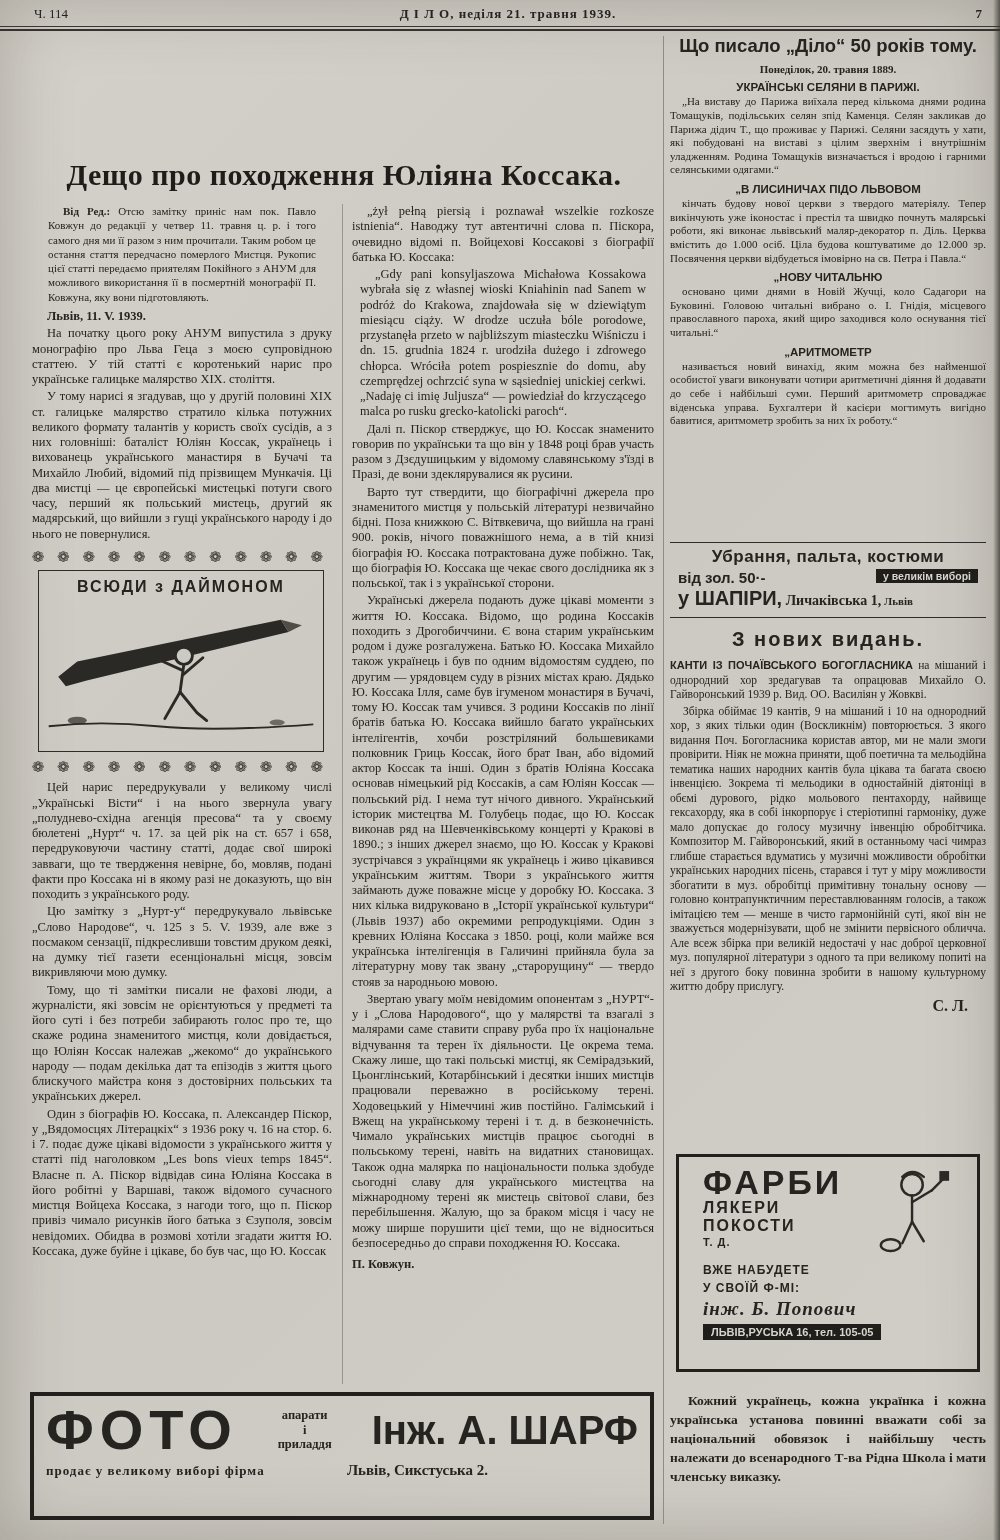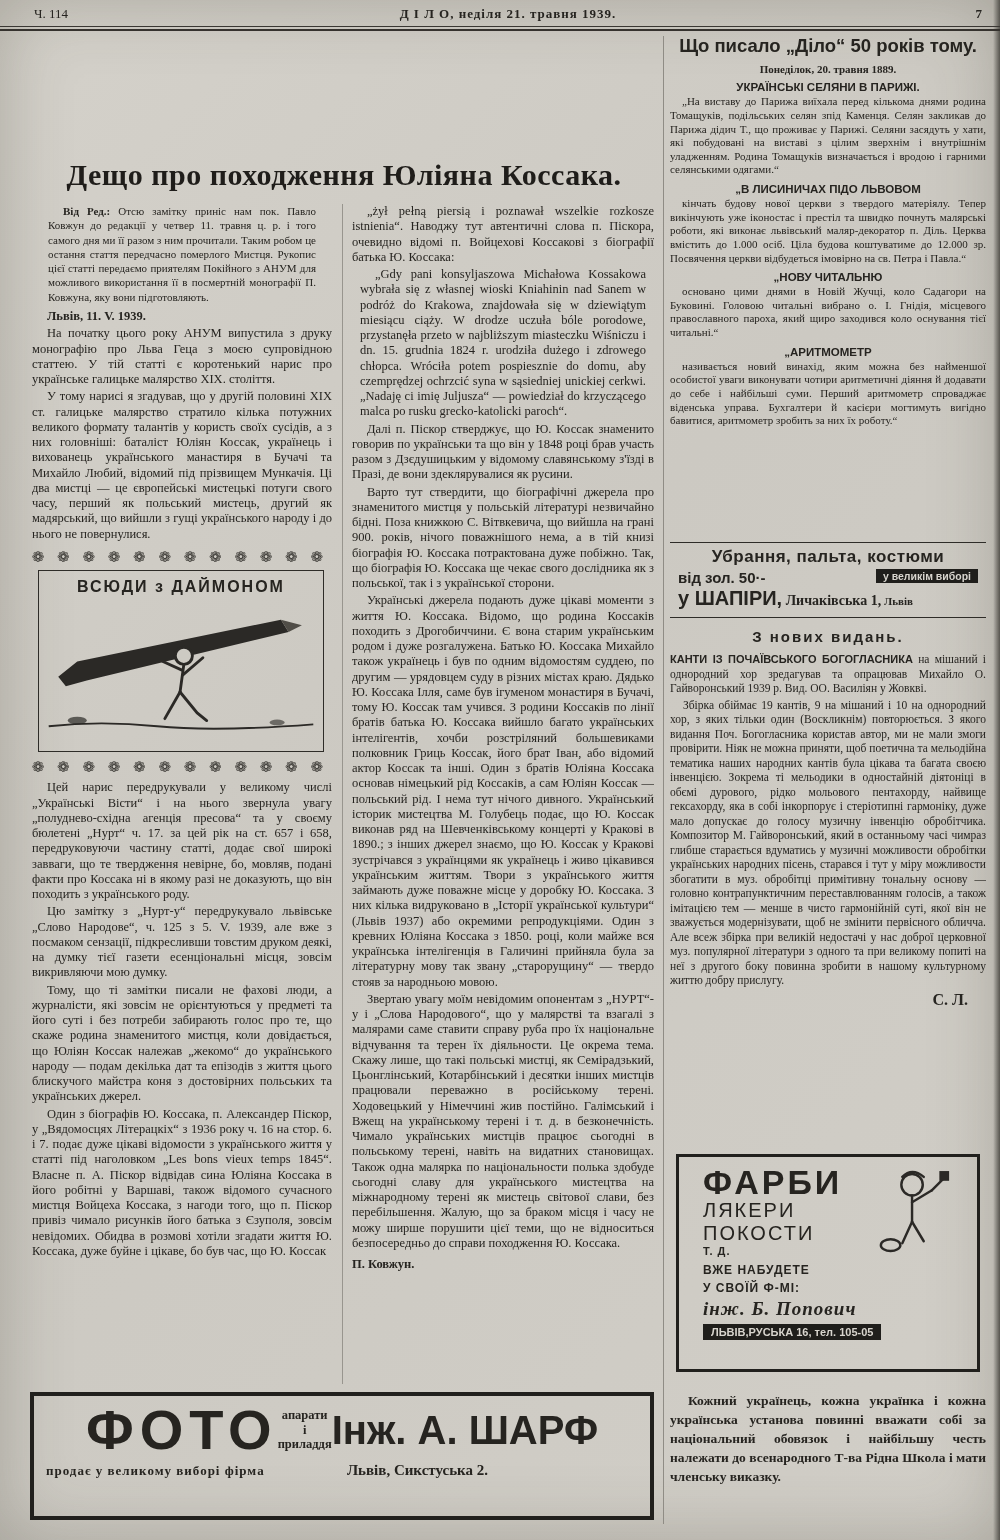--- a/index.html
+++ b/index.html
@@ -40,21 +40,21 @@
   .dateline{font-weight:bold;text-indent:42px;margin:5px 0 5px;text-align:left}
   .orn{text-align:center;font-family:"DejaVu Sans",sans-serif;font-size:15px;letter-spacing:4px;
        color:#33312d;margin:6px 0 4px;white-space:nowrap;overflow:hidden}
   .daimon{border:1px solid #2e2c28;margin:2px 8px 2px 6px;padding:6px 4px 0;height:182px;overflow:hidden}
   .daimon .cap{text-align:center;font-family:"Liberation Sans",sans-serif;font-weight:bold;
                font-size:16px;letter-spacing:2px}
   .sig{text-align:left;font-weight:bold;padding-right:22px;margin-top:6px}
   .quoteblock{padding:0 8px}
   
   .foto{position:absolute;left:0;top:1356px;width:624px;height:128px;border:4px solid #21201d;padding:6px 12px 4px}
-  .foto-top{display:flex;align-items:center;justify-content:center}
+  .foto-top{display:flex;align-items:center;justify-content:space-between}
   .foto-word{font-family:"Liberation Sans",sans-serif;font-weight:900;font-size:56px;letter-spacing:6px;line-height:1}
   .foto-items{font-size:12.5px;font-weight:bold;text-align:center;line-height:1.15;display:flex;flex-direction:column}
   .foto-name{font-family:"Liberation Sans",sans-serif;font-weight:900;font-size:40px;white-space:nowrap;line-height:1}
   .foto-bot{display:flex;justify-content:space-between;align-items:baseline;margin-top:4px}
   .foto-sub{font-size:13px;font-weight:bold;letter-spacing:1px}
   .foto-addr{font-size:15px;font-weight:bold;margin-right:150px}
   
   .right{position:absolute;left:670px;top:36px;width:316px;height:1492px}
   .fifty{position:absolute;top:0;left:0;width:100%;height:502px;overflow:hidden}
   .fifty .t{font-family:"Liberation Sans",sans-serif;font-weight:bold;font-size:18.5px;text-align:center;line-height:1.1;letter-spacing:0}
@@ -64,29 +64,29 @@
   .shapira{position:absolute;top:506px;left:0;width:100%;height:76px;border-top:1px solid #2e2c28;border-bottom:1px solid #2e2c28;padding:4px 4px 2px}
   .sh1{font-family:"Liberation Sans",sans-serif;font-weight:bold;font-size:17px;text-align:center;letter-spacing:.5px}
   .sh2{display:flex;justify-content:space-between;align-items:flex-start;margin-top:2px;padding:0 4px}
   .sh-price{font-weight:bold;font-size:15px;font-family:"Liberation Sans",sans-serif}
   .chip{background:#1f1e1b;color:#d8d5ce;font-family:"Liberation Sans",sans-serif;font-weight:bold;font-size:10.5px;padding:1px 7px}
   .sh3{margin-top:1px;padding:0 4px;white-space:nowrap}
   .sh-name{font-family:"Liberation Sans",sans-serif;font-weight:bold;font-size:20px}
   .sh-street{font-weight:bold;font-size:14px}
   .sh-city{font-size:11px;font-weight:bold}
   .editions{position:absolute;top:592px;left:0;width:100%;height:518px;overflow:hidden}
-  .ed-t{font-family:"Liberation Sans",sans-serif;font-weight:bold;font-size:15px;text-align:center;letter-spacing:2px;margin-bottom:7px}
+  .ed-t{font-family:"Liberation Sans",sans-serif;font-weight:bold;font-size:20px;text-align:center;letter-spacing:2px;margin-bottom:7px}
   .ed-lead{font-size:11.5px;line-height:1.26;text-align:justify}
   .ed-lead b{font-family:"Liberation Sans",sans-serif;font-size:11px}
   .ed-b{font-size:11.5px;line-height:1.26;text-align:justify;text-indent:13px;margin-top:2px}
   .ed-sig{text-align:right;font-weight:bold;padding-right:18px;margin-top:3px}
   .farby{position:absolute;top:1118px;left:6px;width:304px;height:218px;border:3px solid #21201d;padding:8px 24px;overflow:hidden}
   .farby-row{display:flex;justify-content:space-between}
   .farby-big{font-family:"Liberation Sans",sans-serif;font-weight:900;font-size:34px;letter-spacing:3px;line-height:1}
-  .farby-mid{font-family:"Liberation Sans",sans-serif;font-weight:400;font-size:20px;letter-spacing:2px;line-height:1.15}
+  .farby-mid{font-family:"Liberation Sans",sans-serif;font-weight:700;font-size:16px;letter-spacing:2px;line-height:1.15}
   .farby-sm{font-family:"Liberation Sans",sans-serif;font-weight:bold;font-size:11px;letter-spacing:1px}
   .farby-promo{font-family:"Liberation Sans",sans-serif;font-weight:bold;font-size:12px;margin-top:4px;letter-spacing:1px}
   .farby-name{font-style:italic;font-weight:bold;font-size:19px;margin-top:3px;letter-spacing:1px}
   .farby-addr{display:inline-block;background:#1f1e1b;color:#d8d5ce;font-family:"Liberation Sans",sans-serif;font-weight:bold;font-size:11px;padding:2px 8px;margin-top:4px}
   .ridna{position:absolute;top:1356px;left:0;width:100%;font-size:13.5px;font-weight:bold;
          line-height:1.4;text-align:justify;text-indent:18px}
 </style>
 </head>
 <body>
 

